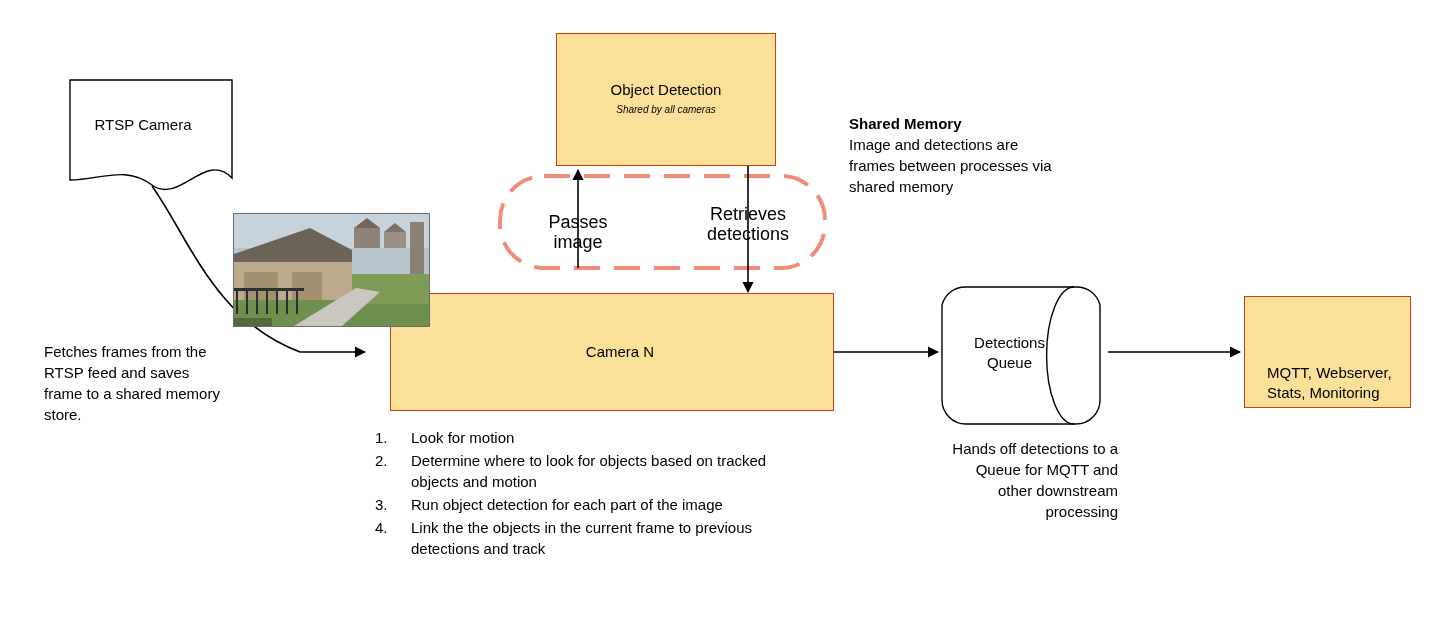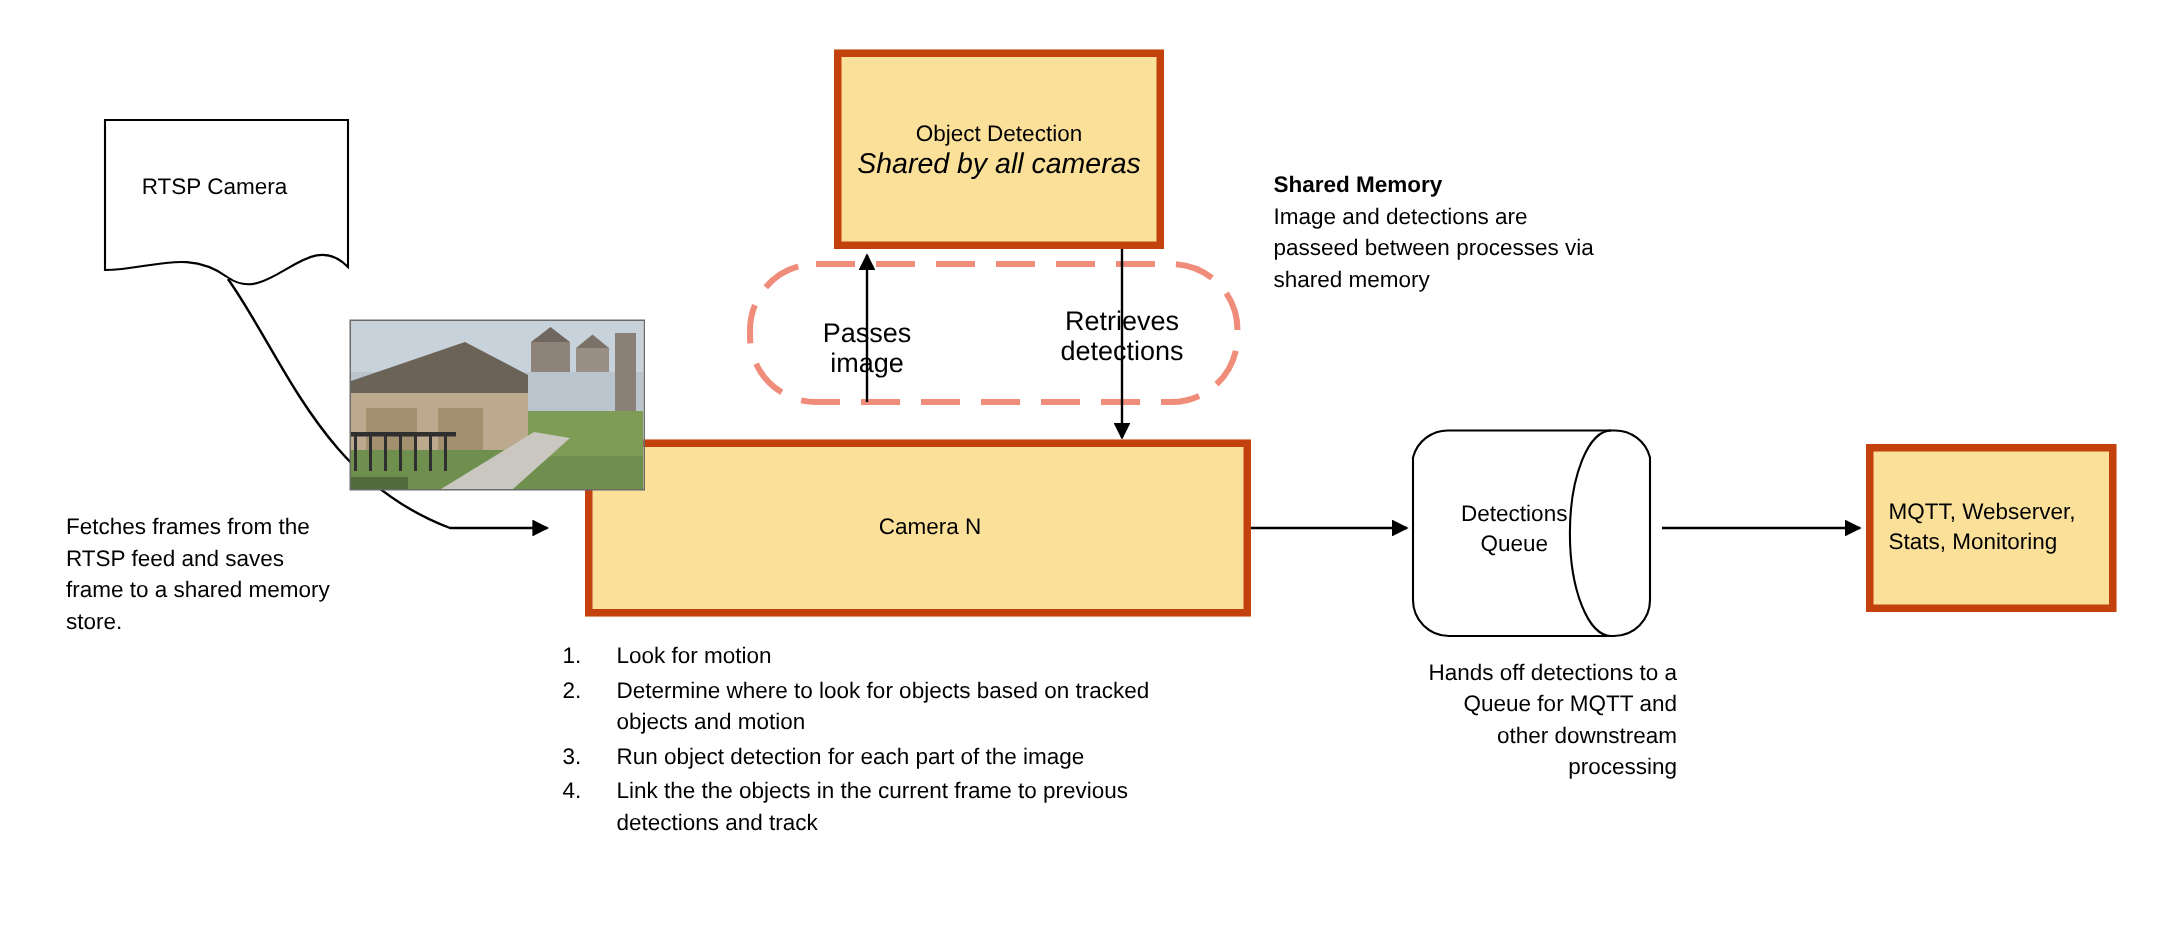--- a/index.html
+++ b/index.html
@@ -25,37 +25,37 @@
     width: 1448px;
     height: 625px;
     pointer-events: none;
   }
   .node {
     position: absolute;
     box-sizing: border-box;
   }
   .box-yellow {
     background: #fbe09a;
-    border: 5px solid #c2410c;
+    border: 1px solid #c2410c;
   }
   .center-text {
     display: flex;
     flex-direction: column;
     align-items: center;
     justify-content: center;
     text-align: center;
     height: 100%;
     width: 100%;
   }
   .lbl {
     font-size: 15px;
     line-height: 20px;
   }
   .lbl-italic {
-    font-size: 19px;
+    font-size: 10px;
     line-height: 20px;
     font-style: italic;
   }
   .note {
     position: absolute;
     font-size: 15px;
     line-height: 21px;
   }
   .note b {
     font-weight: bold;
@@ -181,40 +181,40 @@
     <div>image</div>
   </div>
 
   <div class="overlay-label" style="left:688px; top:204px; width:120px;">
     <div>Retrieves</div>
     <div>detections</div>
   </div>
 
   <div class="note" style="left:849px; top:113px; width:215px;">
     <div><b>Shared Memory</b></div>
-    <div>Image and detections are passeed between processes via shared memory</div>
+    <div>Image and detections are frames between processes via shared memory</div>
   </div>
 
   <div class="note" style="left:44px; top:341px; width:180px;">
     <div>Fetches frames from the RTSP feed and saves frame to a shared memory store.</div>
   </div>
 
   <div class="node" style="left:942px; top:330px; width:135px; height:46px;">
     <div class="center-text">
       <div class="lbl">Detections</div>
       <div class="lbl">Queue</div>
     </div>
   </div>
 
   <div class="note" style="left:938px; top:438px; width:180px;text-align:right;">
     <div>Hands off detections to a Queue for MQTT and other downstream processing</div>
   </div>
 
   <div class="node box-yellow" style="left:1244px; top:296px; width:167px; height:112px;">
-    <div class="center-text" style="align-items:flex-start; padding-left:10px;">
+    <div class="center-text" style="align-items:flex-start; padding-left:22px;margin-top:31px;">
       <div class="lbl">MQTT, Webserver,</div>
       <div class="lbl">Stats, Monitoring</div>
     </div>
   </div>
 
   <div class="steps" style="left:375px; top:427px; width:400px;">
     <div class="steps-row">
       <div class="steps-num">1.</div>
       <div class="steps-txt">Look for motion</div>
     </div>

